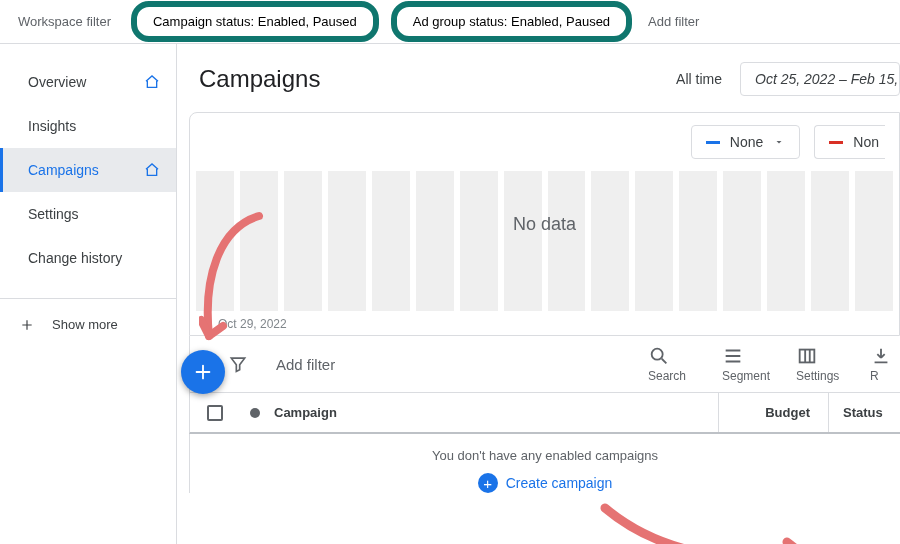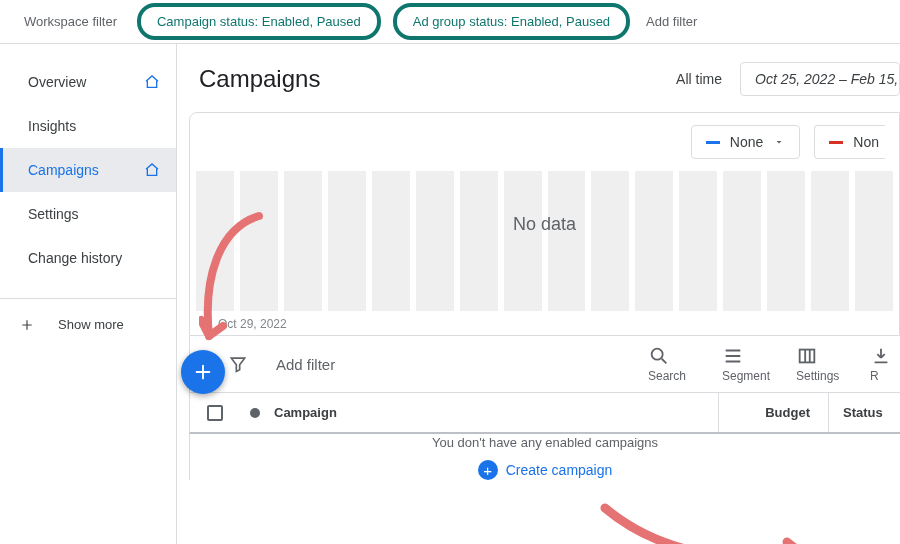--- a/index.html
+++ b/index.html
@@ -1,33 +1,33 @@
 <!DOCTYPE html>
 <html><head>
 <meta charset="utf-8">
 <style>
   * { box-sizing:border-box; margin:0; padding:0; }
   html,body{ width:900px; height:544px; font-family:Arial,Helvetica,sans-serif; background:#fff; color:#3c4043; overflow:hidden; }
 
   
-  .filterbar{ display:flex; align-items:center; height:44px; padding:0 24px; border-bottom:1px solid #dadce0; font-size:13px; }
+  .filterbar{ display:flex; align-items:center; height:44px; padding:0 18px; border-bottom:1px solid #dadce0; font-size:13px; }
   .filterbar .wslabel{ color:#5f6368; margin-right:20px; }
-  .chip{ border:4px solid #0f766e; border-radius:18px; padding:7px 16px; margin-right:12px; color:#0f766e; background:#fff; cursor:pointer; white-space:nowrap; }
+  .chip{ border:6px solid #0f766e; border-radius:18px; padding:7px 16px; margin-right:12px; color:#000000; background:#fff; cursor:pointer; white-space:nowrap; }
   .addfilter-top{ color:#5f6368; margin-left:4px; cursor:pointer; }
 
   
   .body{ display:flex; height:500px; }
 
   
   .sidebar{ width:177px; border-right:1px solid #dadce0; display:flex; flex-direction:column; padding-top:16px; }
   .side-item{ display:flex; align-items:center; justify-content:space-between; height:44px; padding:0 16px 0 28px; font-size:14px; color:#3c4043; cursor:pointer;text-align:right; }
   .side-item.active{ background:#e8eaed; color:#1a73e8; font-weight:500; border-left:3px solid #1a73e8; padding-left:25px; }
   .side-item .house{ width:16px; height:16px; }
   .side-divider{ border-top:1px solid #dadce0; margin:18px 0 8px; }
-  .show-more{ display:flex; align-items:center; gap:24px; padding:10px 10px 10px 20px; font-size:13px; color:#3c4043; cursor:pointer; }
+  .show-more{ display:flex; align-items:center; gap:18px; padding:10px 10px 10px 20px; font-size:13px; color:#3c4043; cursor:pointer; }
 
   
   .main{ position:relative; flex:1; overflow:hidden; }
   .main-header{ display:flex; align-items:center; justify-content:space-between; padding:18px 0 16px 22px; }
   .page-title{ font-size:24px; font-weight:400; color:#202124; }
   .time-area{ display:flex; align-items:center; gap:18px; }
   .alltime{ font-size:14px; color:#3c4043; }
   .date-box{ border:1px solid #dadce0; border-radius:4px; padding:8px 14px; font-size:14px; color:#3c4043; white-space:nowrap; max-width:160px; overflow:hidden;font-style:italic; }
 
   
@@ -58,21 +58,21 @@
   .thead{ display:flex; align-items:center; height:42px; margin-left:12px; border-top:1px solid #dadce0; border-bottom:2px solid #bdc1c6; border-left:1px solid #dadce0; font-size:13px; font-weight:700; color:#3c4043; }
   .th-check{ width:50px; display:flex; justify-content:center; }
   .chk{ width:16px; height:16px; border:2px solid #5f6368; border-radius:2px; }
   .th-dot{ width:30px; display:flex; justify-content:center; }
   .dot{ width:10px; height:10px; border-radius:50%; background:#5f6368; }
   .th-camp{ flex:1; padding-left:4px; }
   .th-col{ width:110px; text-align:right; padding-right:18px; border-left:1px solid #dadce0; height:100%; display:flex; align-items:center; justify-content:flex-end; }
   .th-status{ width:72px; padding-left:14px; border-left:1px solid #dadce0; height:100%; display:flex; align-items:center; }
 
   
-  .empty{ margin-left:12px; border-left:1px solid #dadce0; text-align:center; padding-top:1px; font-size:13px; color:#5f6368; }
+  .empty{ margin-left:12px; border-left:1px solid #dadce0; text-align:center; padding-top:14px; font-size:13px; color:#5f6368; }
   .create-row{ display:flex; align-items:center; justify-content:center; gap:8px; margin-top:10px; color:#1a73e8; font-size:14px; cursor:pointer; }
   .mini-plus{ width:20px; height:20px; border-radius:50%; background:#1a73e8; color:#fff; display:flex; align-items:center; justify-content:center; font-size:15px; }
 
   
   .arrow1{ position:absolute; left:22px; top:164px; width:80px; height:140px; pointer-events:none; z-index:6; }
   .arrow2{ position:absolute; left:420px; top:456px; width:230px; height:70px; pointer-events:none; z-index:6; }
 </style>
 </head>
 <body>
 

